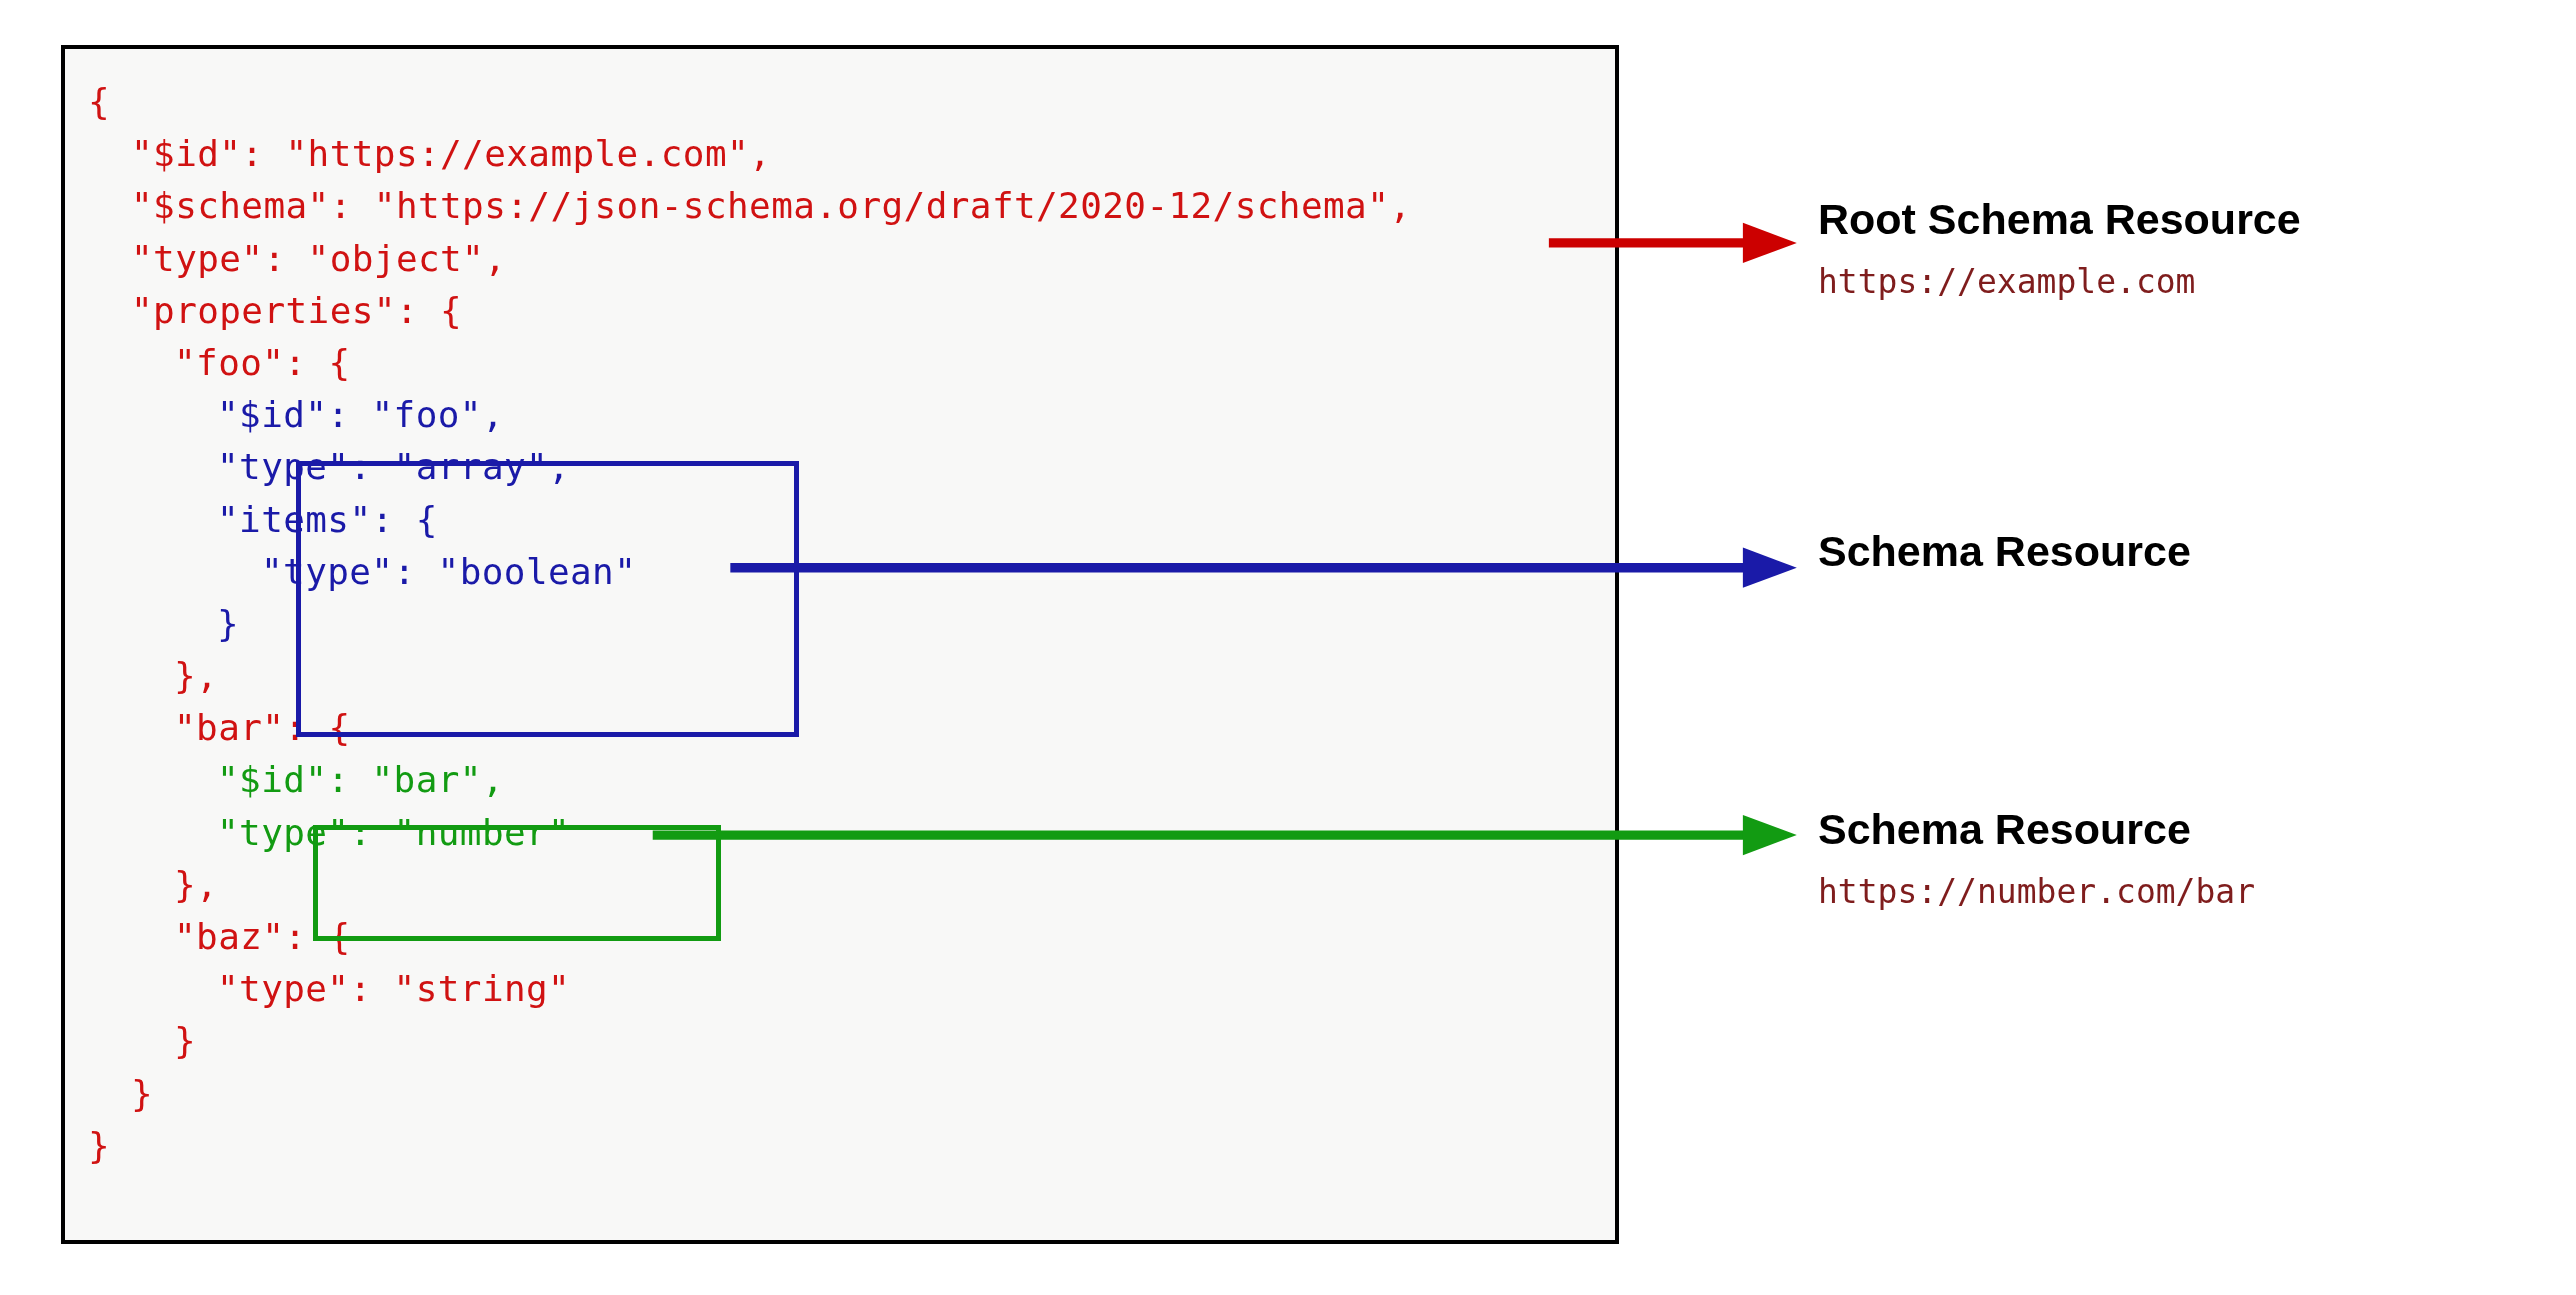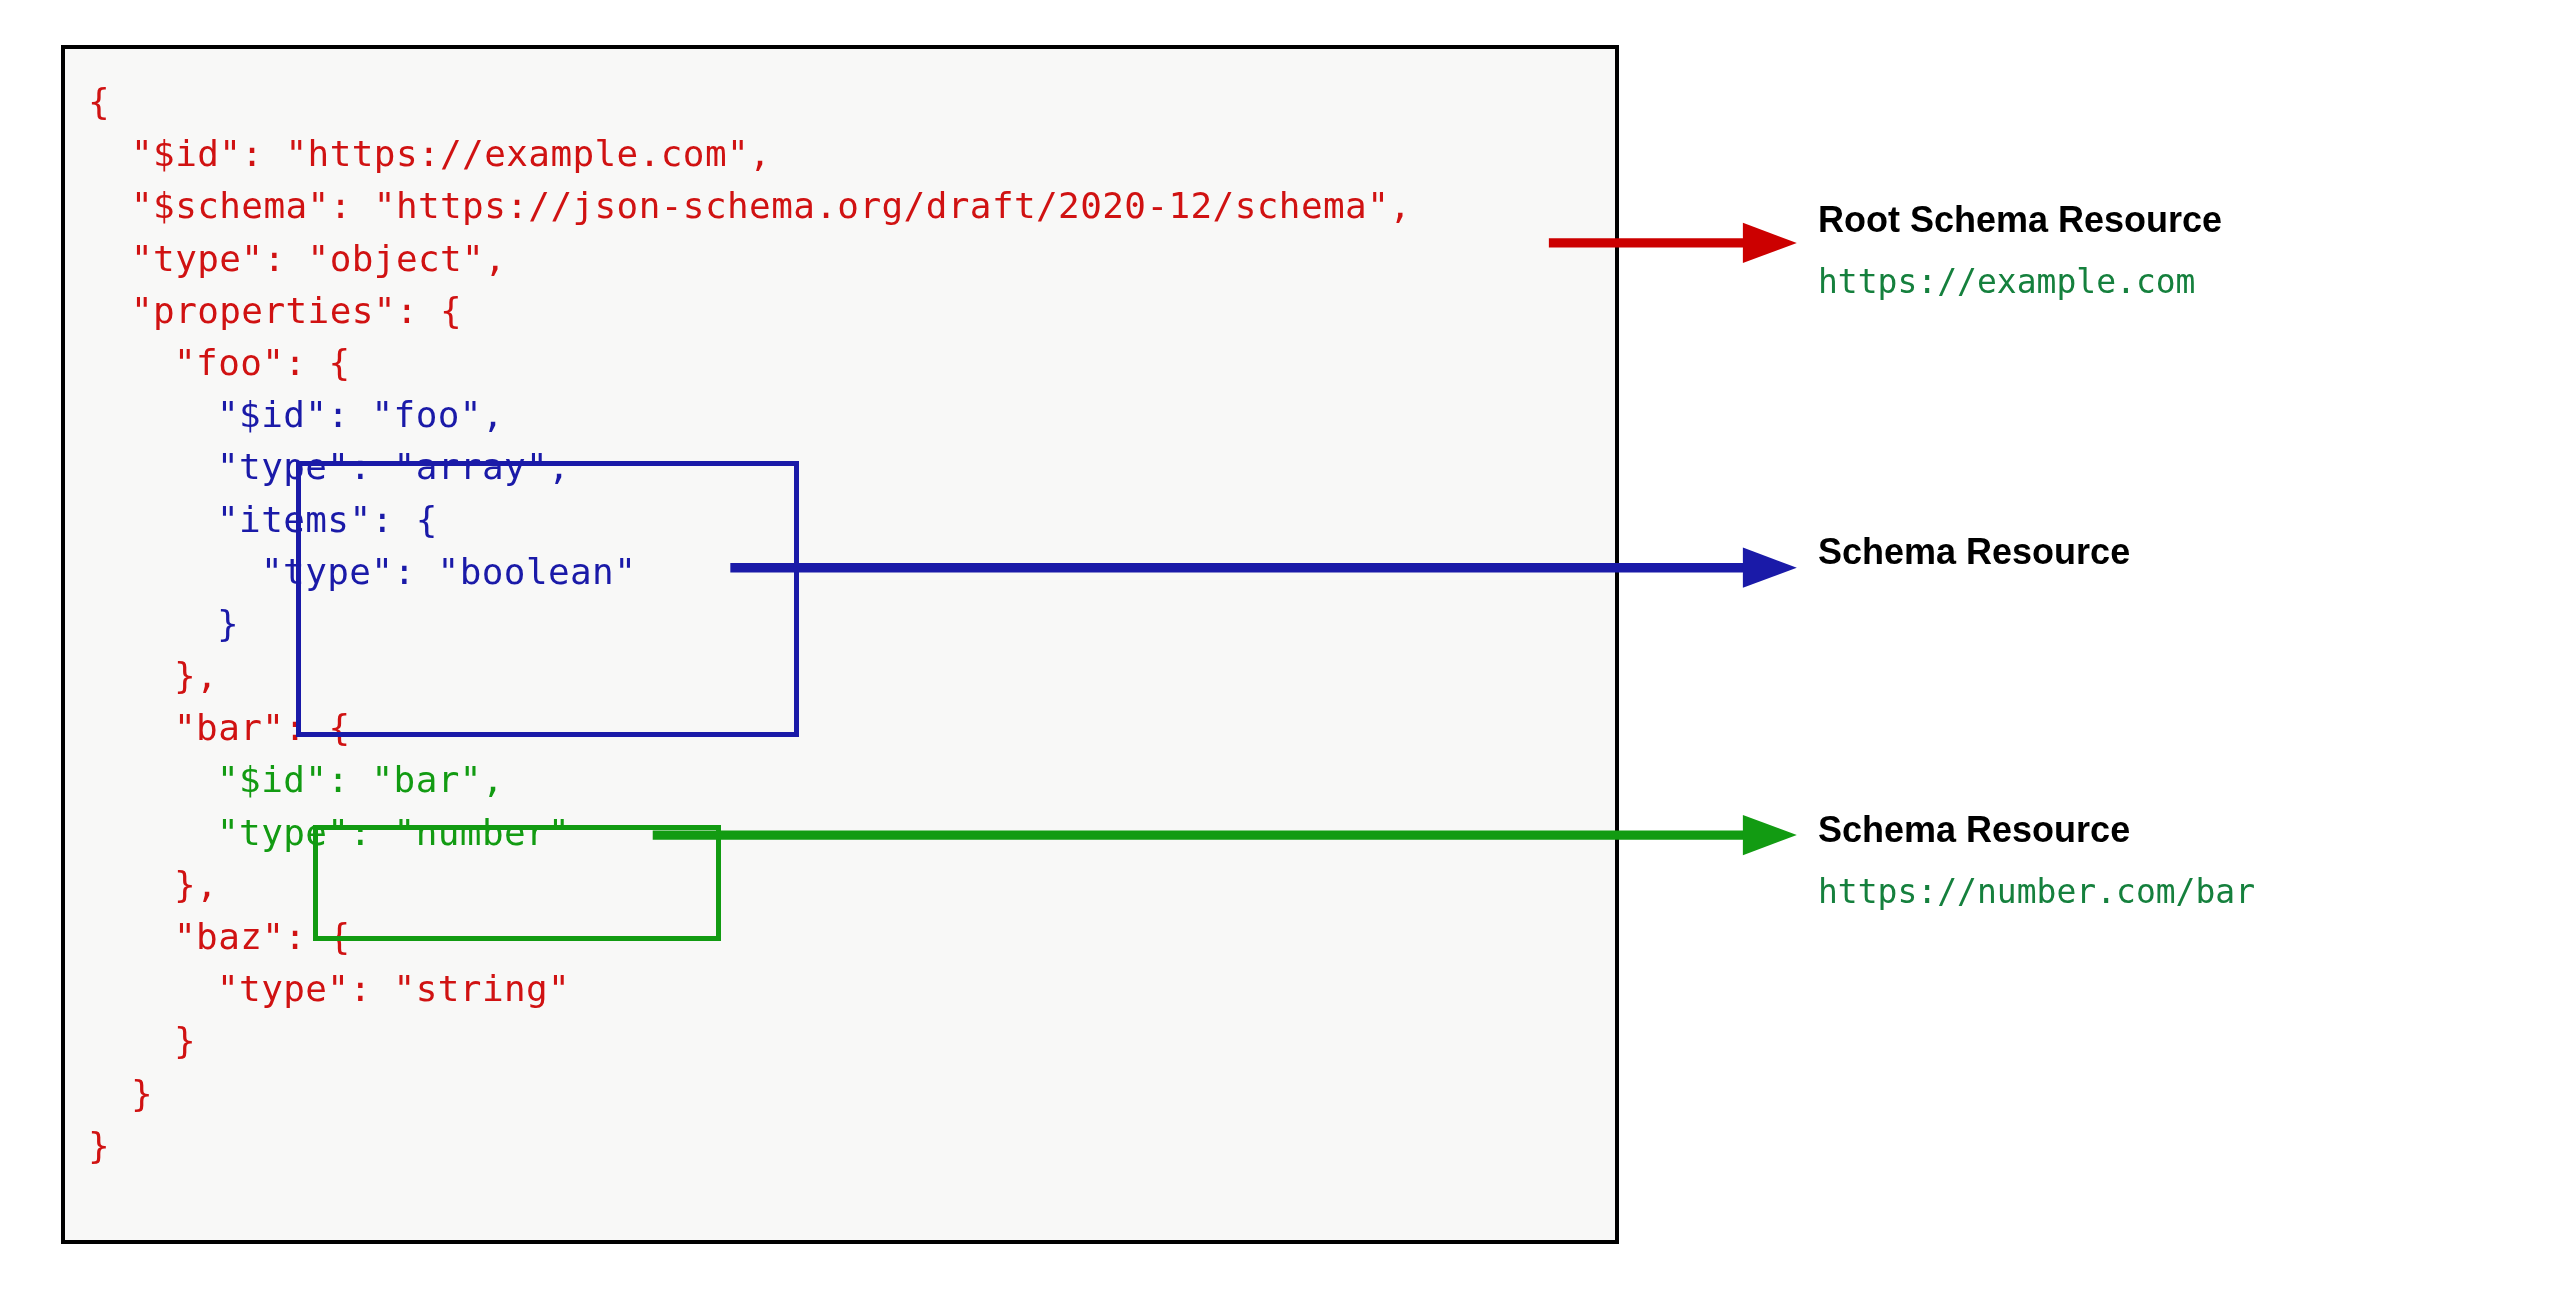--- a/index.html
+++ b/index.html
@@ -85,31 +85,31 @@
     position: absolute;
     left: 1818px;
   }
   #callout-root { top: 196px; }
   #callout-foo  { top: 528px; }
   #callout-bar  { top: 806px; }
 
   .callout-title {
     font-family: "Liberation Sans", sans-serif;
     font-weight: bold;
-    font-size: 36px;
+    font-size: 43px;
     line-height: 47px;
     color: #000000;
     white-space: nowrap;
   }
   .callout-url {
     margin-top: 18.7px;
     font-family: "DejaVu Sans Mono", monospace;
     font-size: 33px;
     line-height: 39px;
-    color: #15803d;
+    color: #7f1d1d;
     white-space: nowrap;
   }
 </style>
 </head>
 <body>
 
 <div id="stage">
 
   <div id="code-panel">
     <div id="code-lines">

